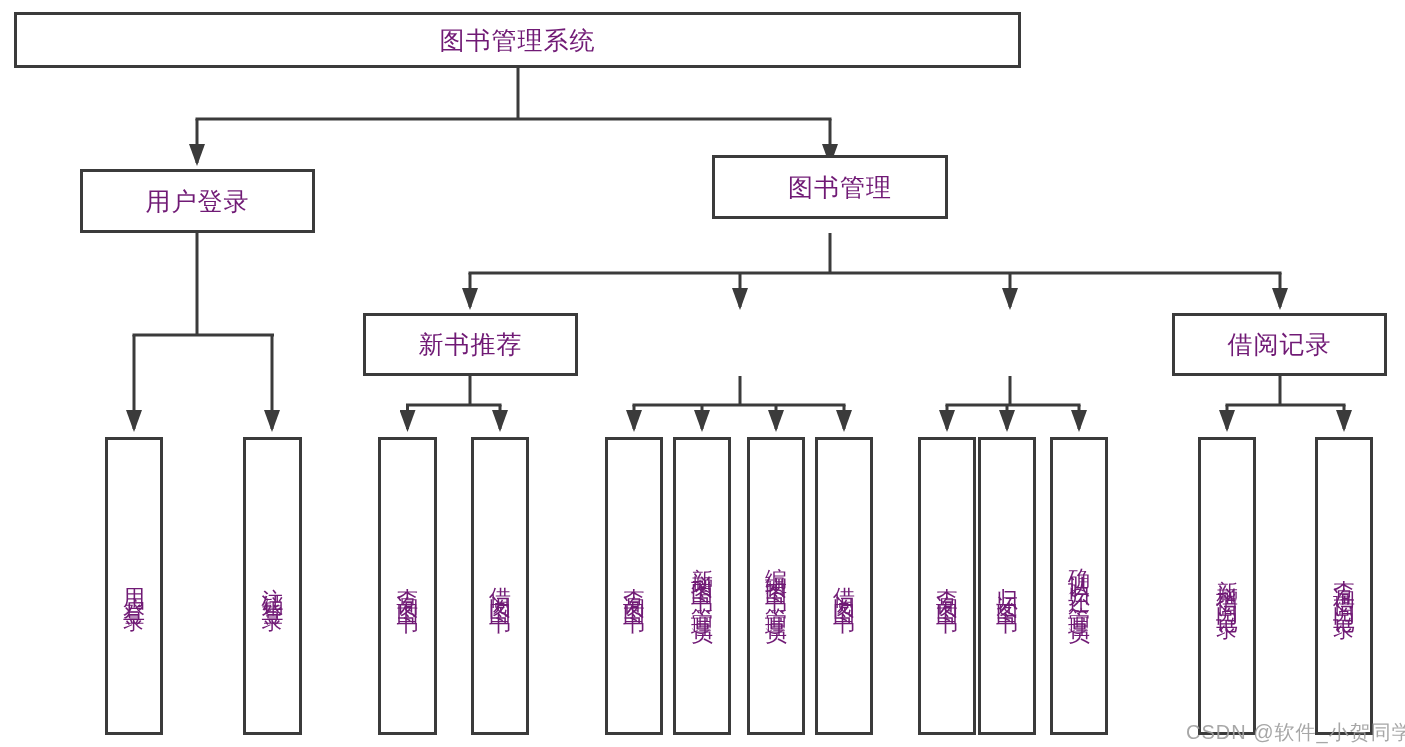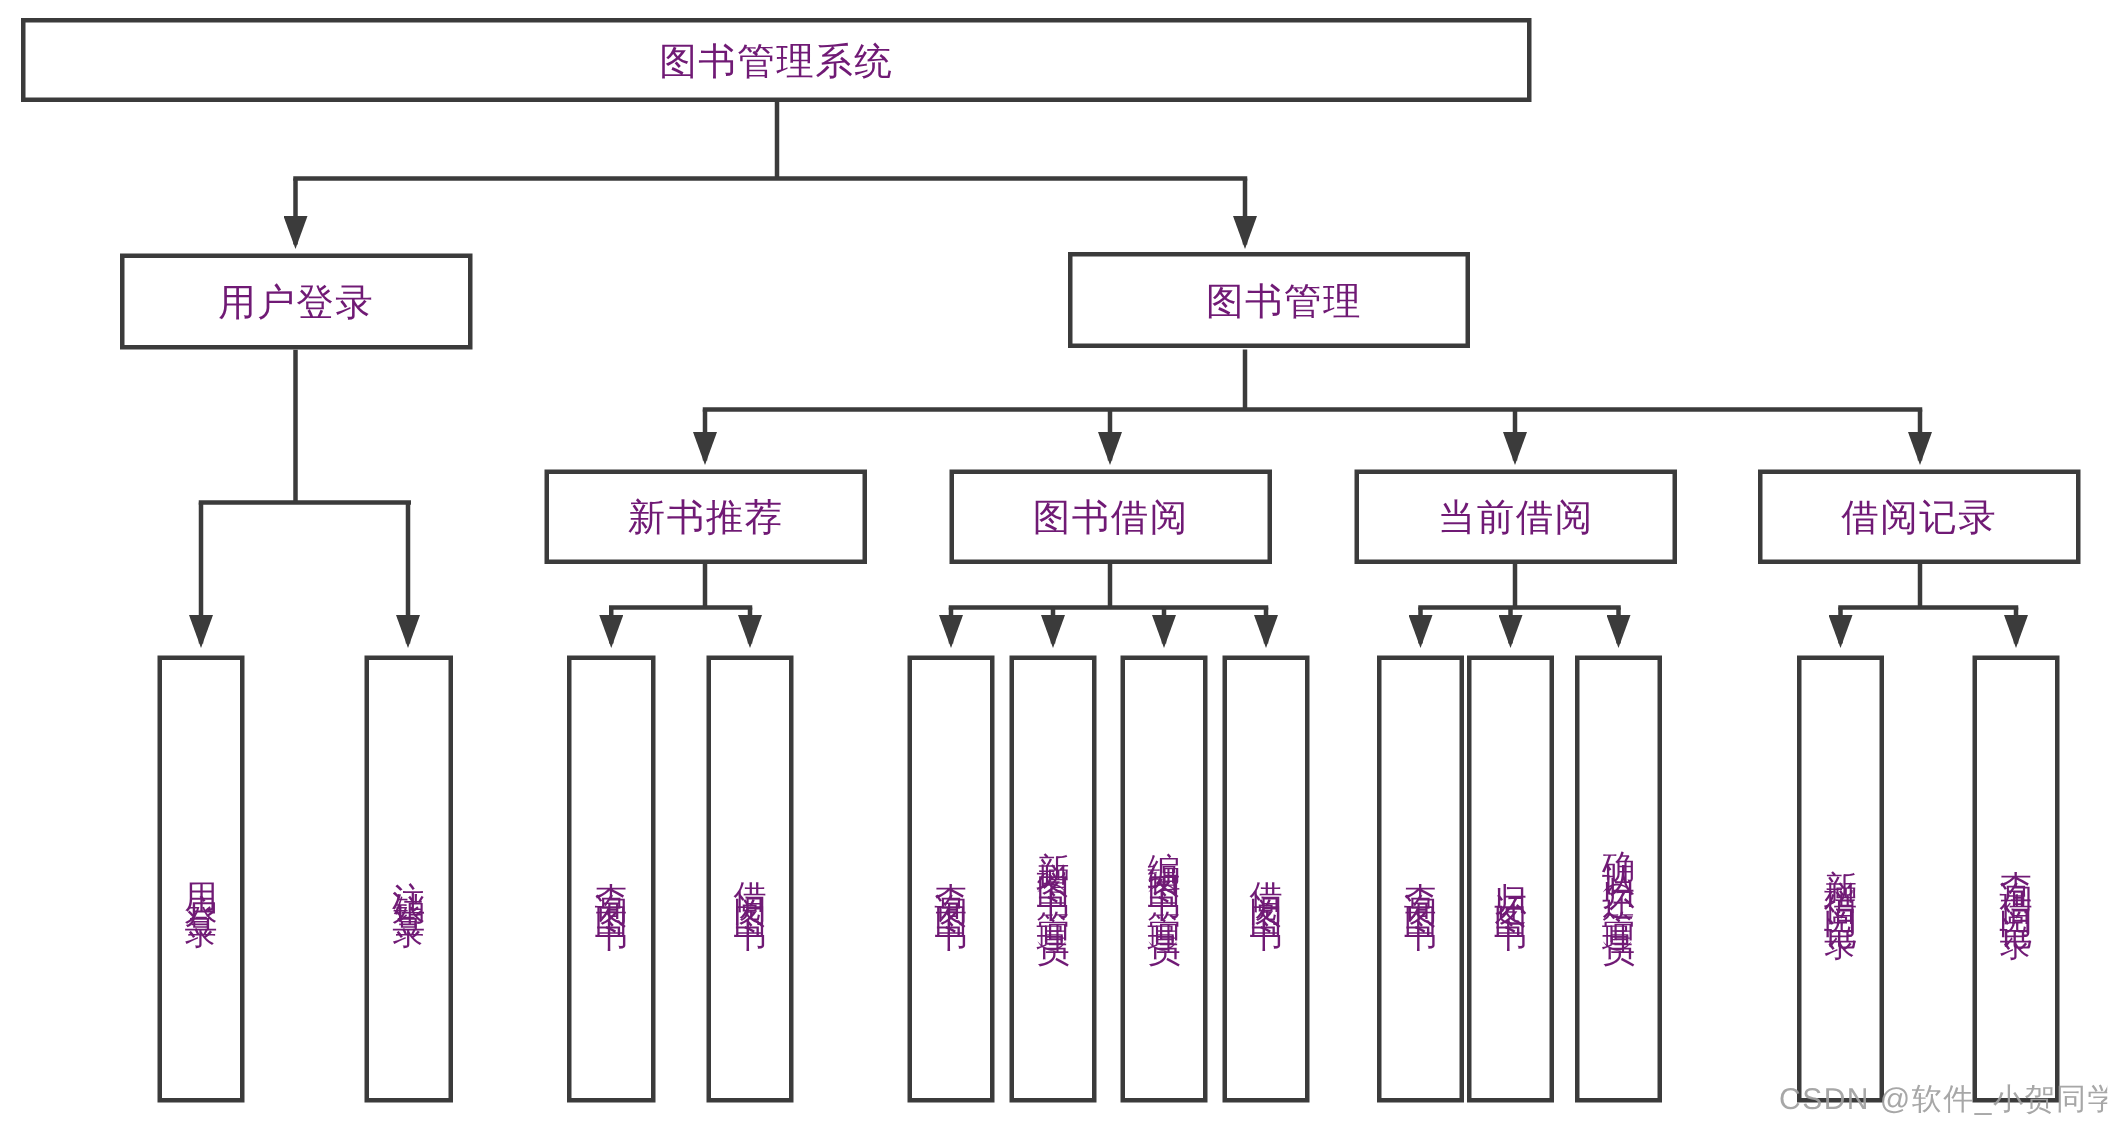--- a/index.html
+++ b/index.html
@@ -109,25 +109,23 @@
       <path d="M1280,376 V405"></path>
       <path d="M1225.5,405 H1345.5"></path>
       <path d="M1227,405 V429" marker-end="url(#ah)"></path>
       <path d="M1344,405 V429" marker-end="url(#ah)"></path>
     </g>
   </svg>
 
   <div class="node hbox" style="left:14px; top:12px; width:1007px; height:56px;">图书管理系统</div>
 
   <div class="node hbox" style="left:80px; top:169px; width:235px; height:64px;">用户登录</div>
-  <div class="node hbox" style="left:712px; top:168px; width:268px; height:64px;padding-left:20px;">图书管理</div>
+  <div class="node hbox" style="left:712px; top:155px; width:236px; height:64px;padding-left:20px;">图书管理</div>
 
   <div class="node hbox" style="left:363px; top:313px; width:215px; height:63px;">新书推荐</div>
-  <div class="node hbox" style="left:633px; top:313px; width:215px; height:63px;">图书借阅</div>
-  <div class="node hbox" style="left:903px; top:313px; width:215px; height:63px;">当前借阅</div>
   <div class="node hbox" style="left:1172px; top:313px; width:215px; height:63px;">借阅记录</div>
 
   <div class="node vbox" style="left:105px; top:437px;">用户登录</div>
   <div class="node vbox" style="left:243px; top:437px; width:59px;">注销登录</div>
 
   <div class="node vbox" style="left:378px; top:437px; width:59px;">查询图书</div>
   <div class="node vbox" style="left:471px; top:437px;">借阅图书</div>
 
   <div class="node vbox" style="left:605px; top:437px;">查询图书</div>
   <div class="node vbox" style="left:673px; top:437px;">新增图书（管理员）</div>

